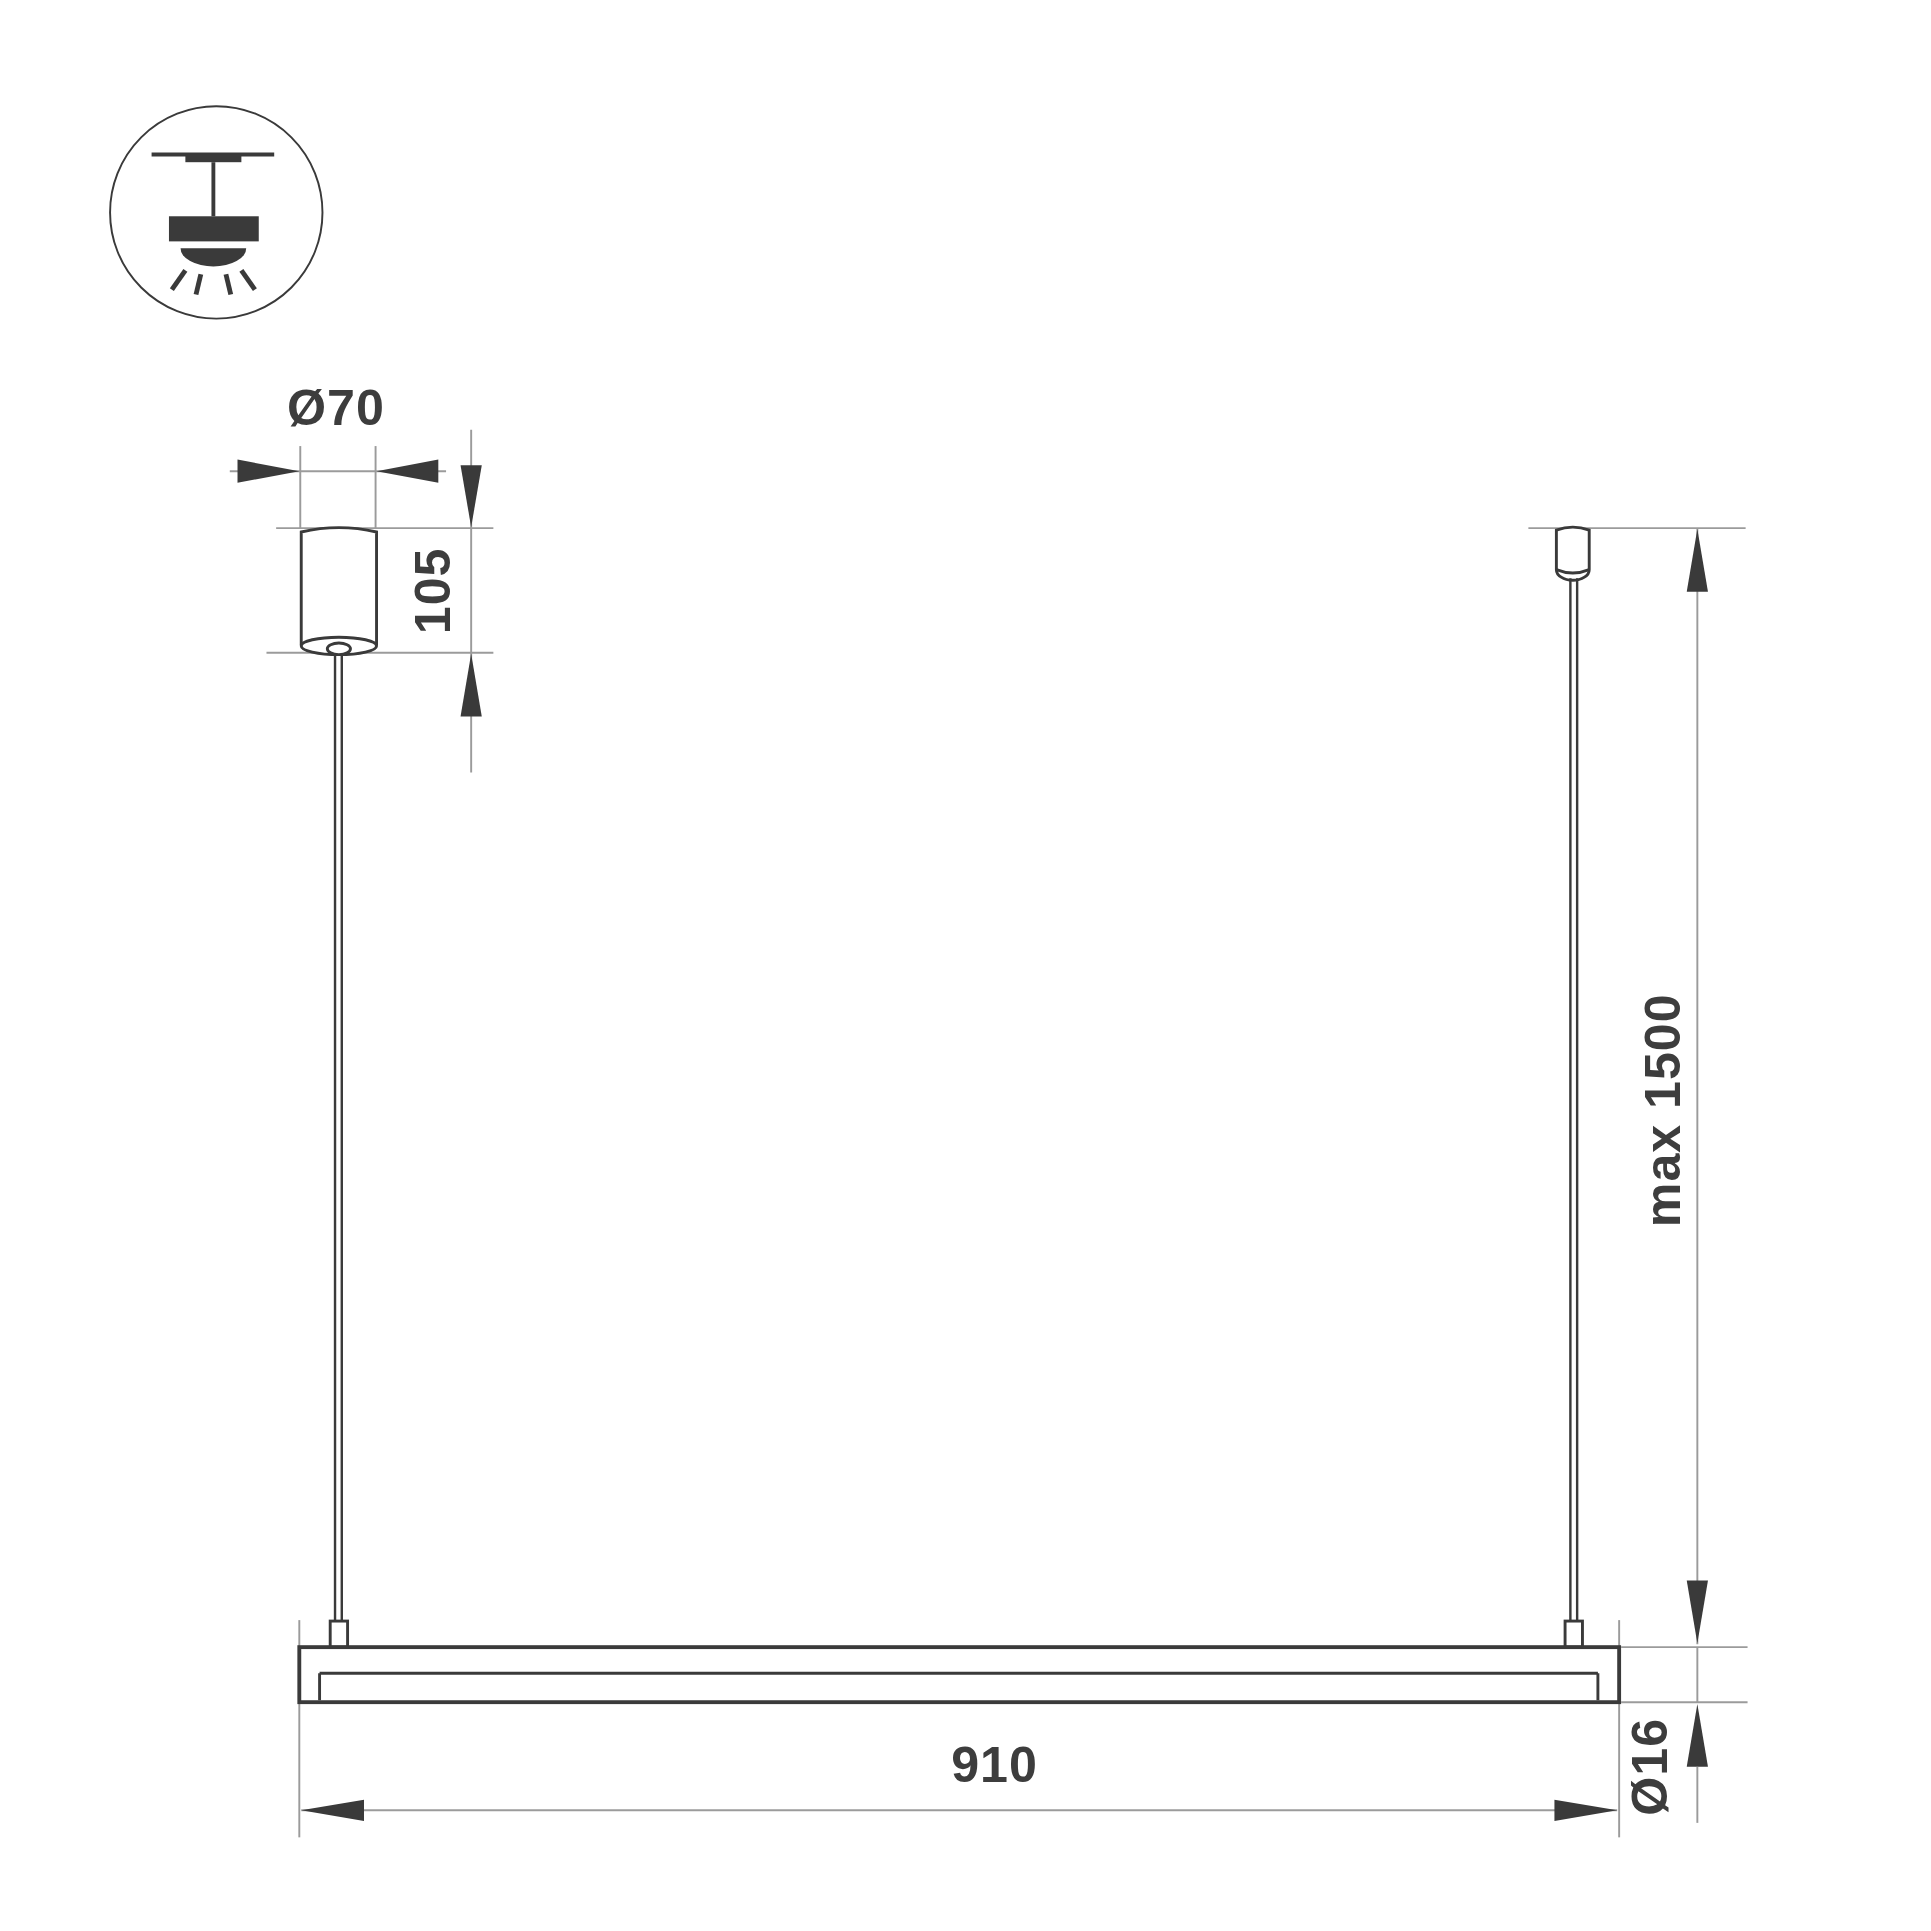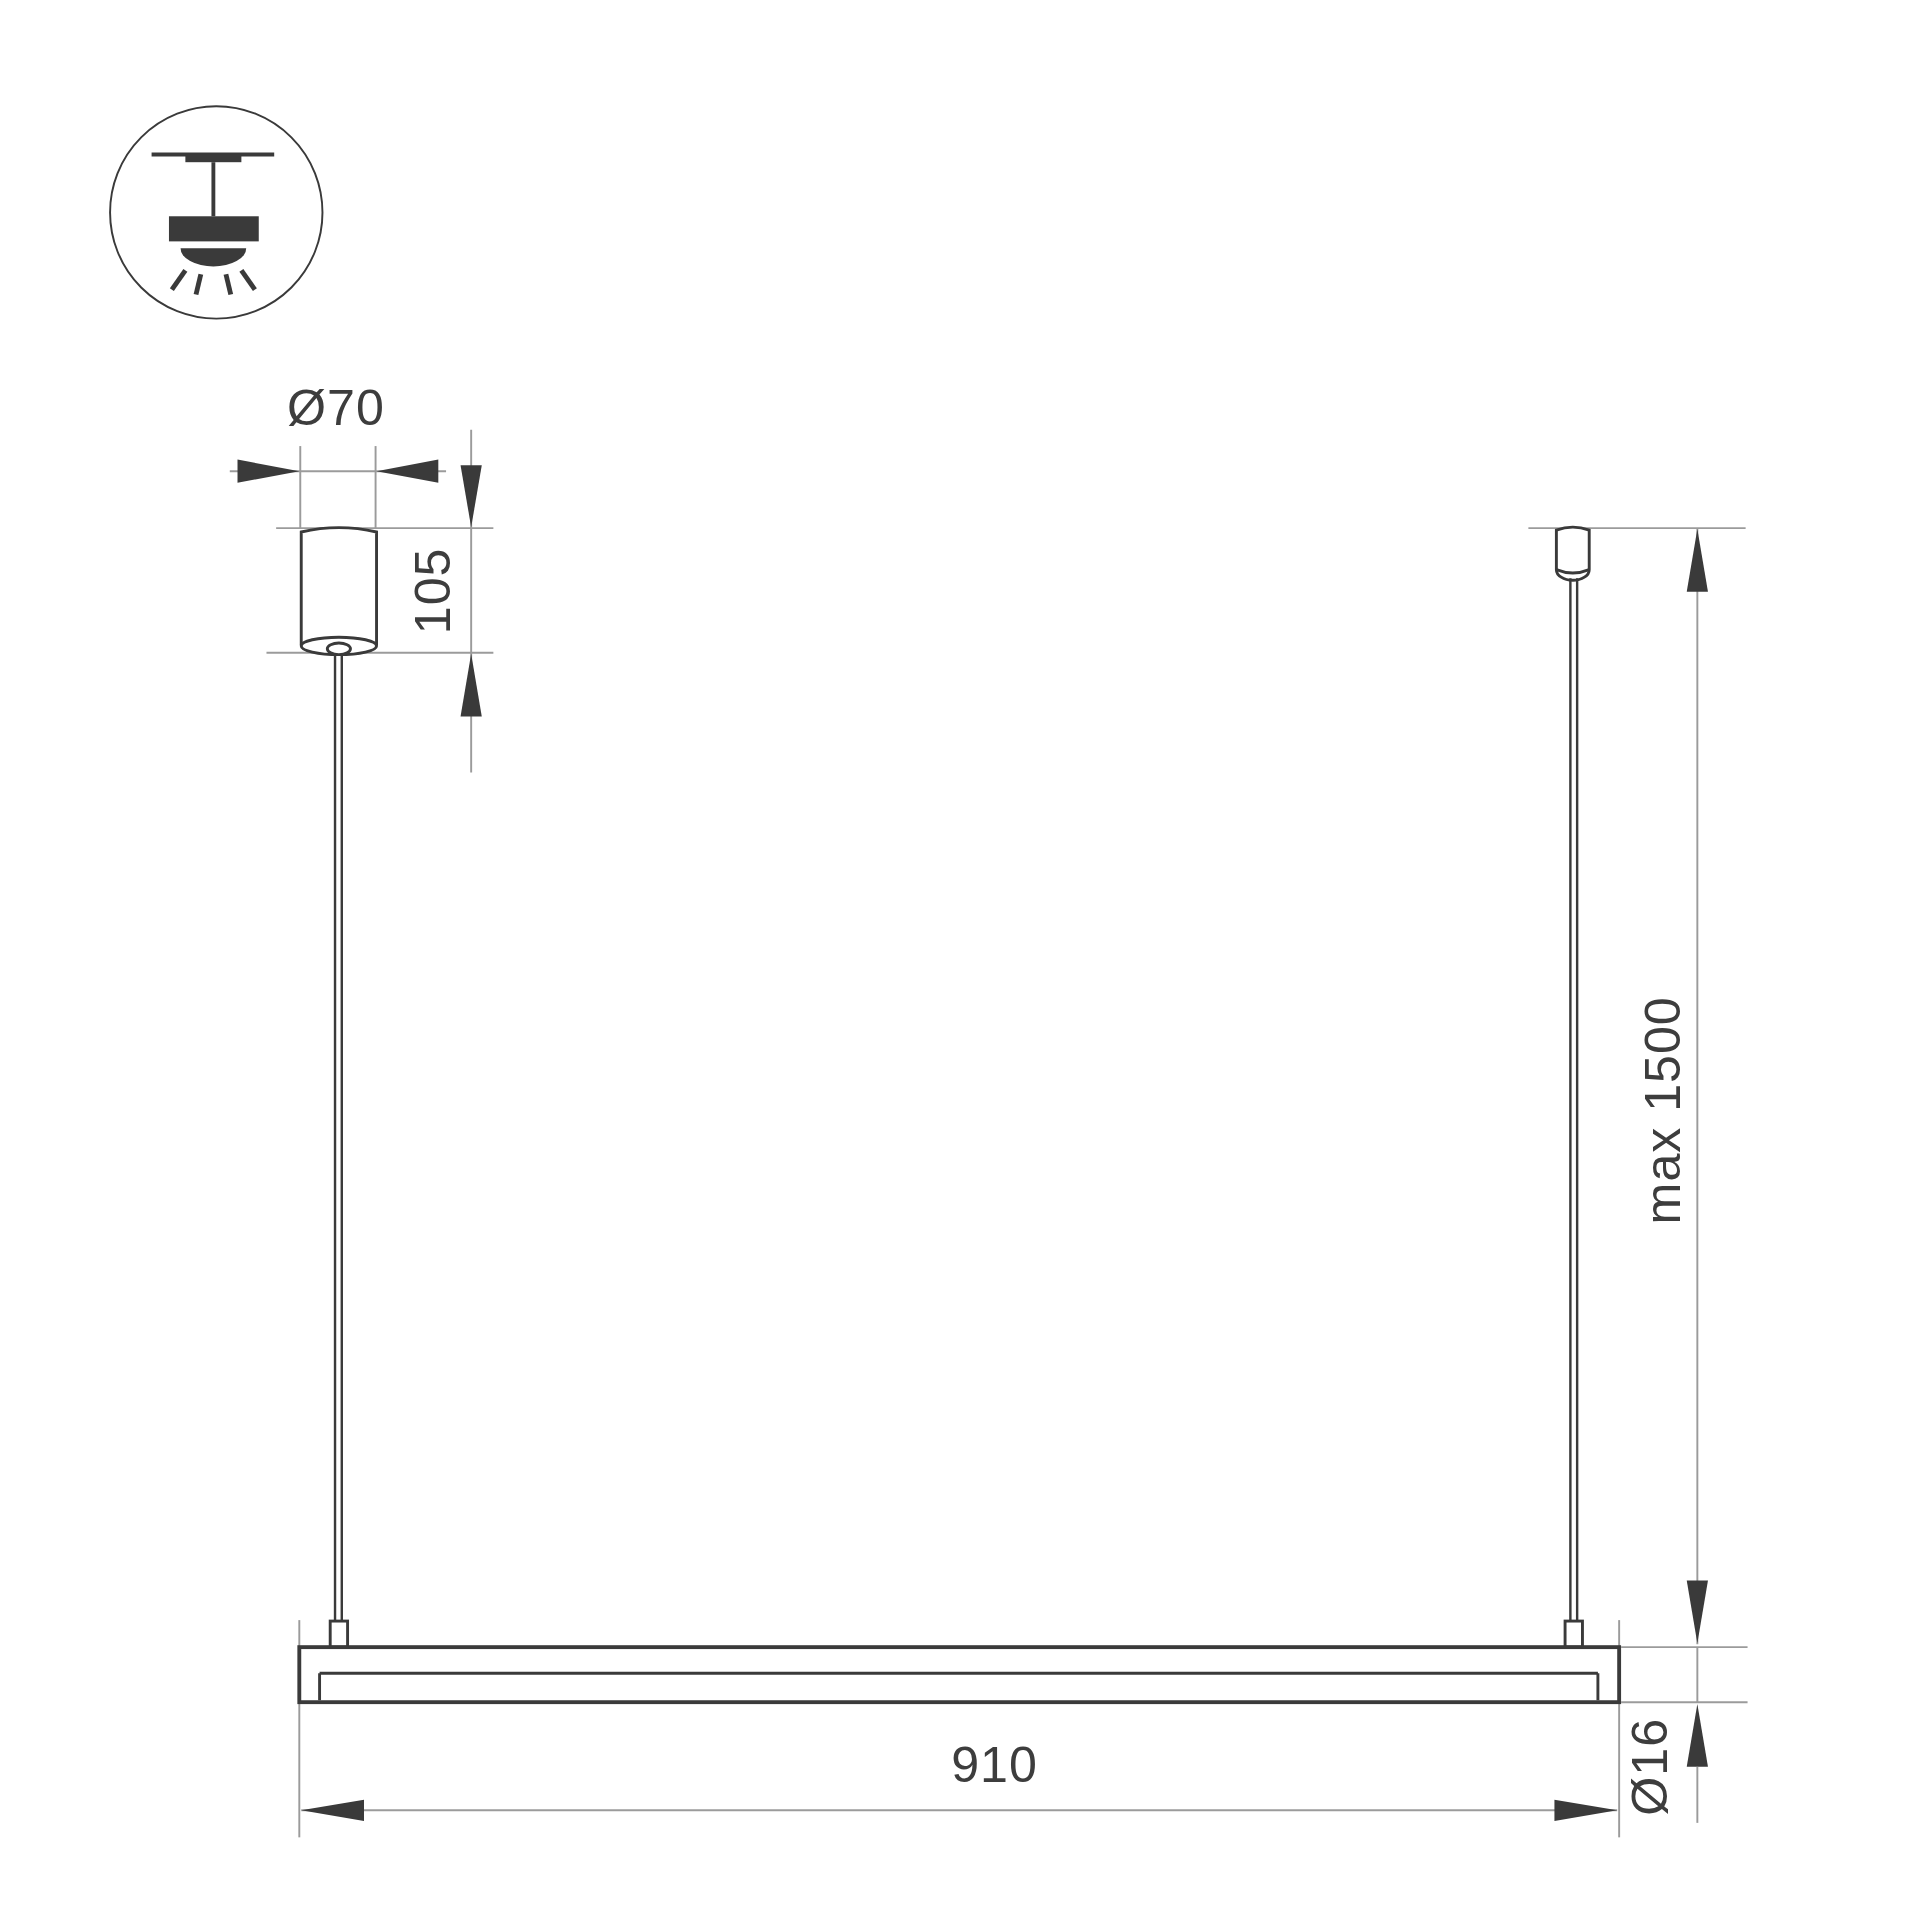--- a/index.html
+++ b/index.html
@@ -7,21 +7,21 @@
     --dimension:#9b9b9b;
     --text:#3d3d3d;
     --background:#ffffff;
   }
   html,body{
     margin:0;padding:0;
     width:1931px;height:1931px;
     background:var(--background);
     font-family:"Liberation Sans", sans-serif;
   }
-  .stage{position:relative;width:1750px;height:1931px;background:var(--background);}
+  .stage{position:relative;width:1750px;height:1931px;background:var(--background);font-weight:bold;}
   svg{display:block;}
   .outline{stroke:var(--outline);fill:none;stroke-width:3;stroke-linecap:butt;}
   .outline-w4{stroke:var(--outline);fill:#ffffff;stroke-width:4;}
   .outline-fill{stroke:var(--outline);fill:#ffffff;stroke-width:3;}
   .icon-stroke{stroke:var(--outline);fill:none;}
   .icon-fill{fill:var(--outline);stroke:none;}
   .dim{stroke:var(--dimension);stroke-width:2;fill:none;}
   .arrow{fill:var(--outline);stroke:none;}
   .cable{stroke:var(--outline);stroke-width:2.5;fill:none;}
   .dim-text{

